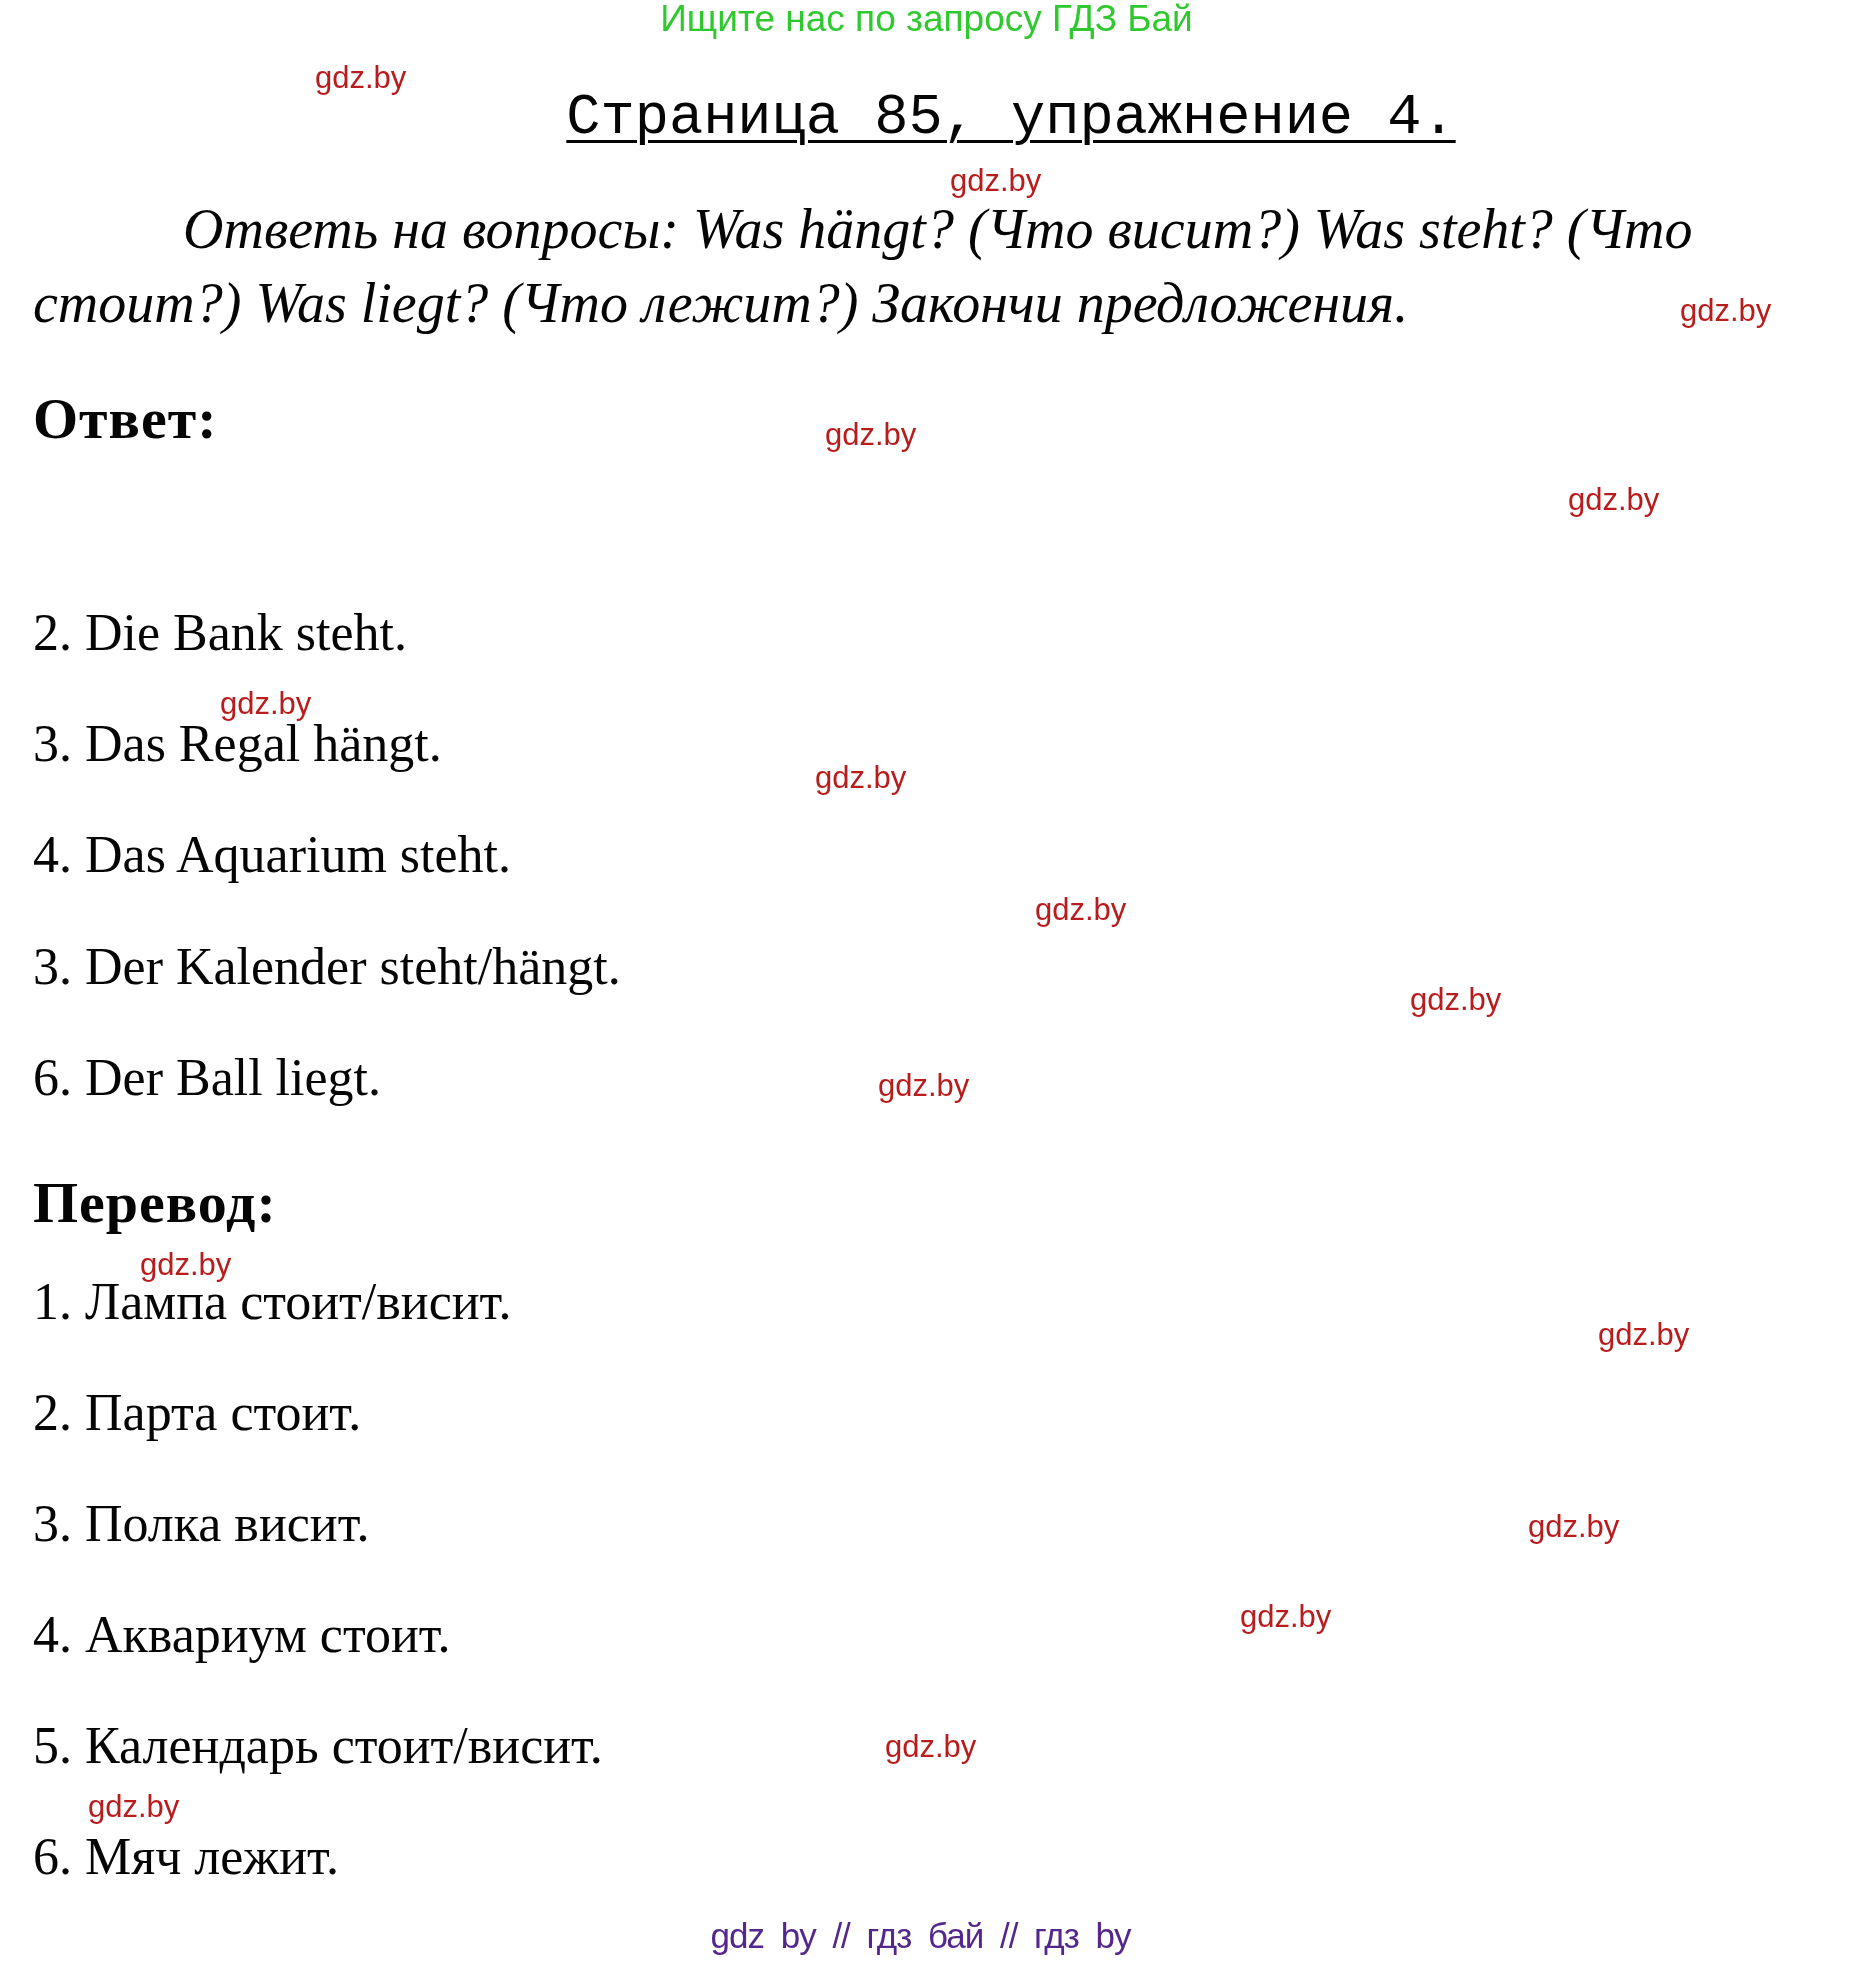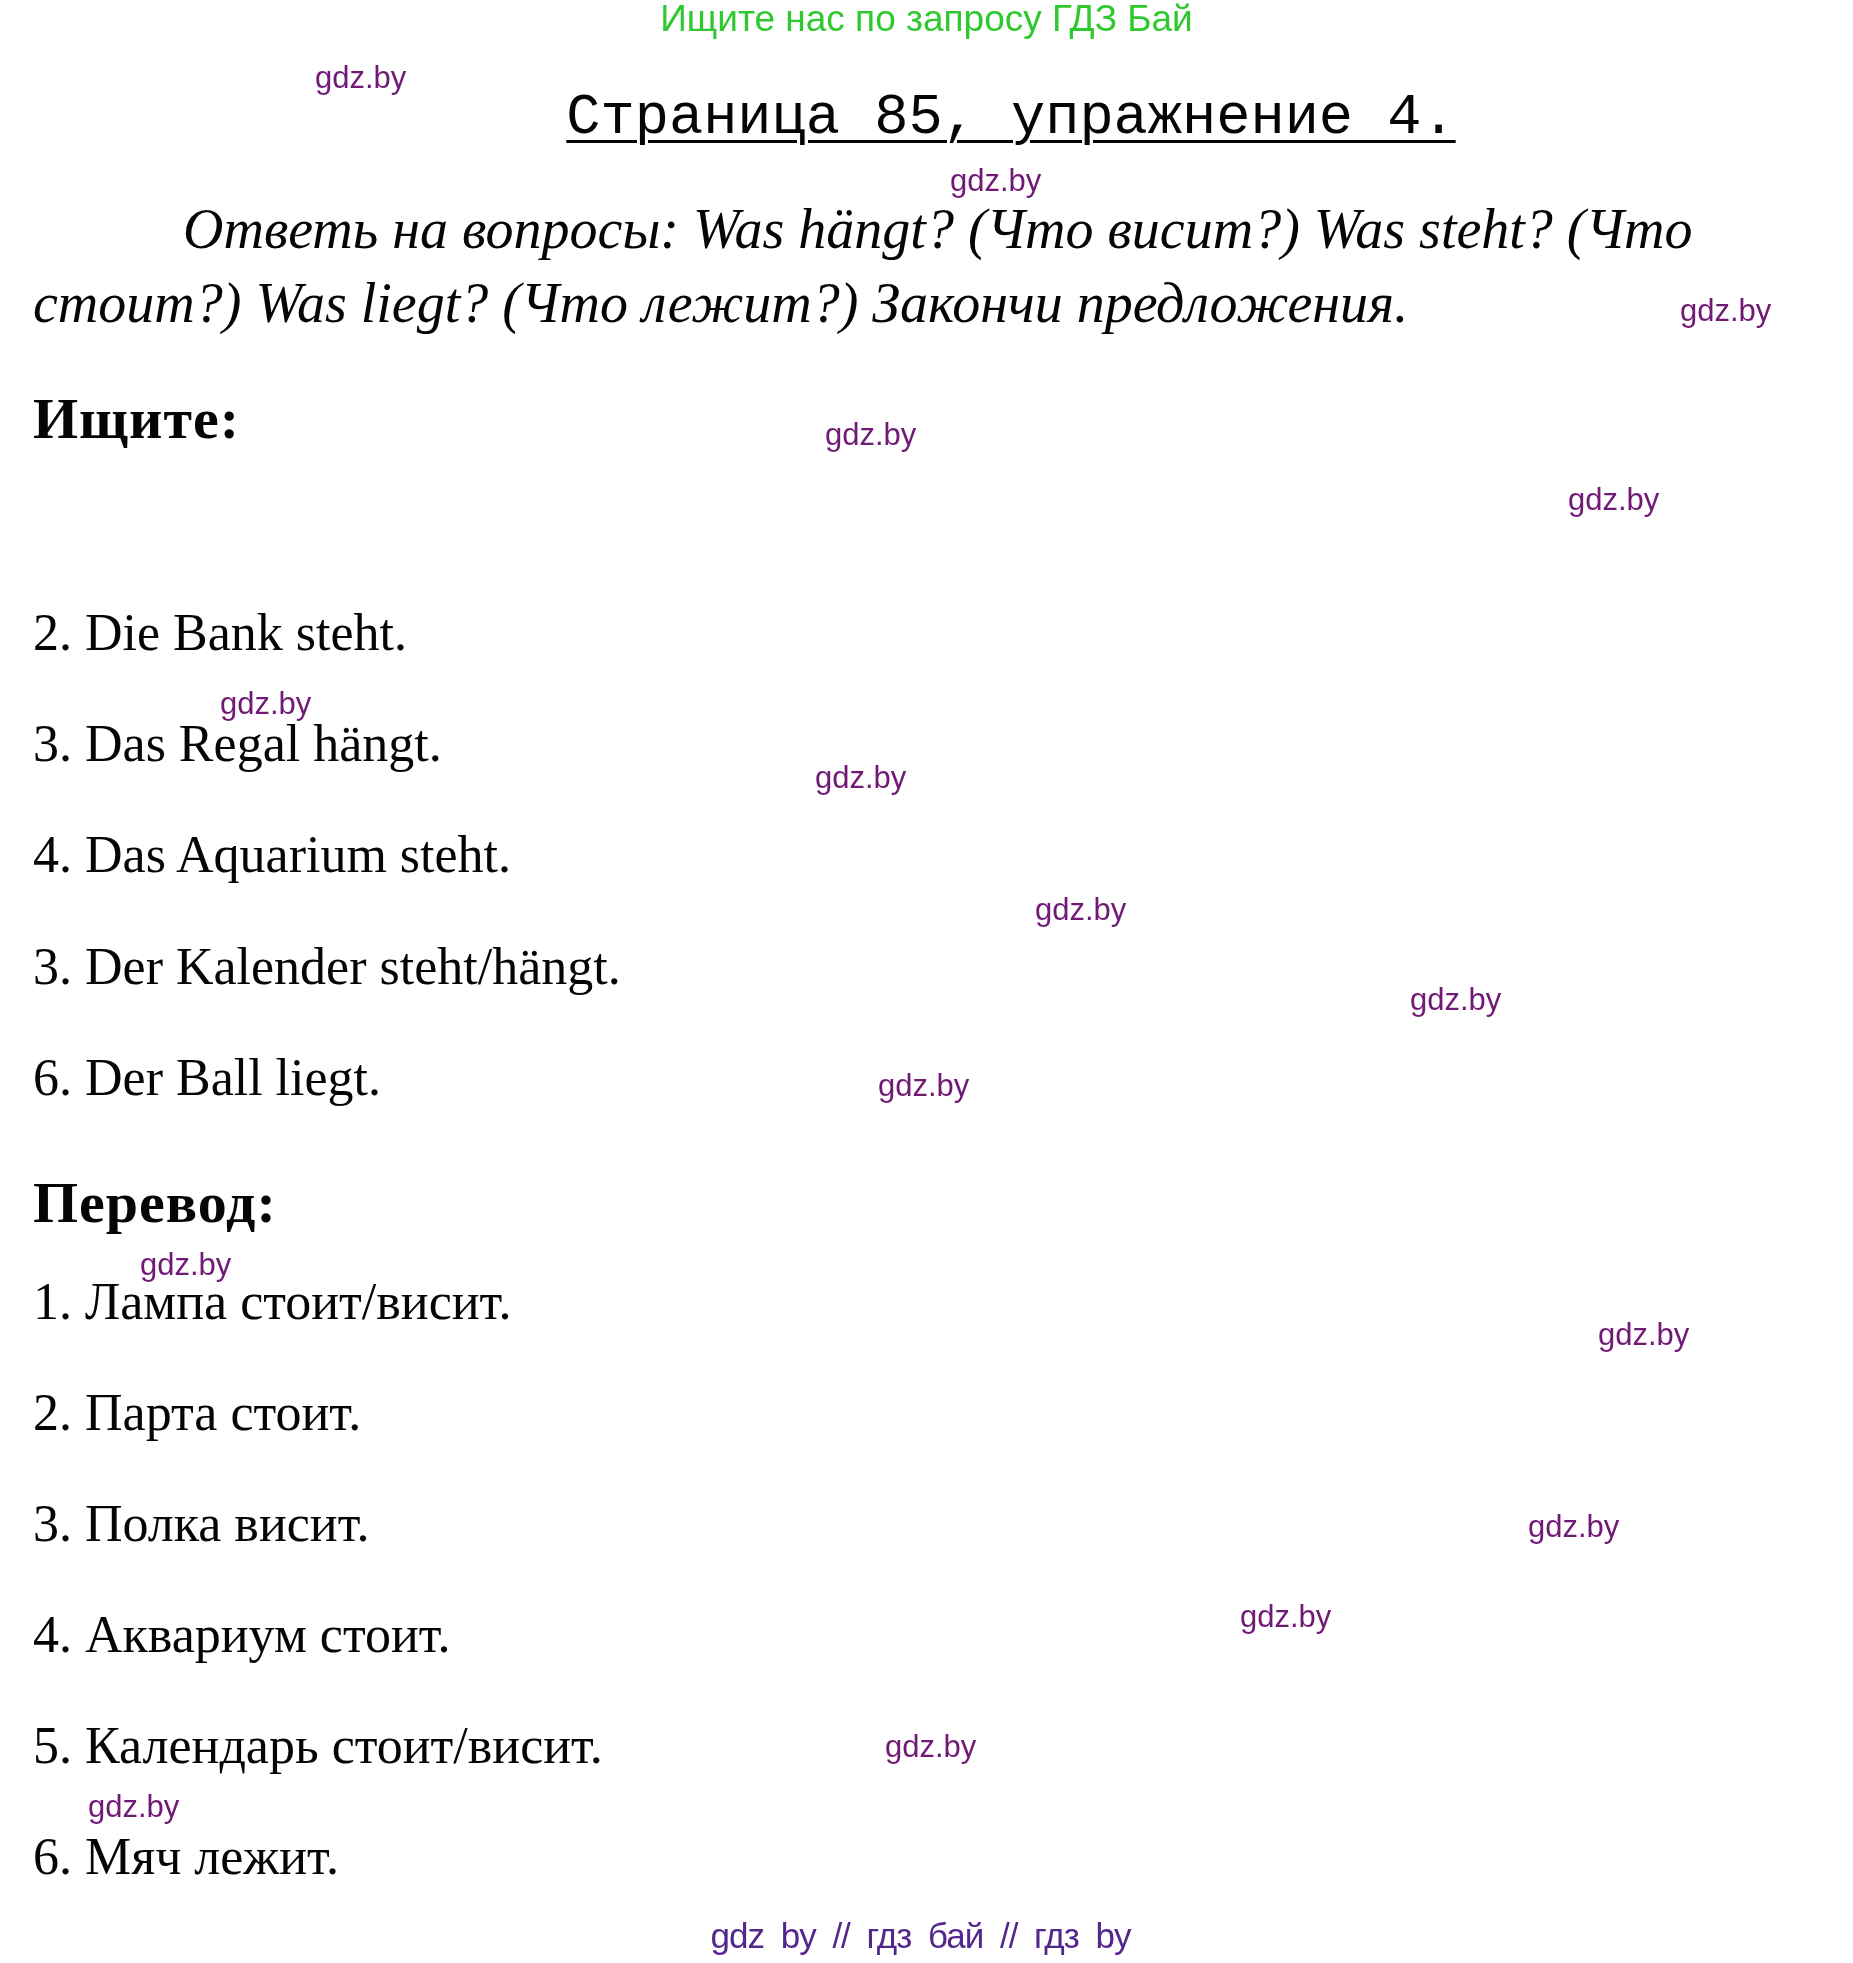--- a/index.html
+++ b/index.html
@@ -52,21 +52,21 @@
 
   .list-item {
     left: 33px;
     font-size: 52px;
   }
 
   .watermark {
     position: absolute;
     font-family: "Liberation Sans", sans-serif;
     font-size: 31px;
-    color: #701a75;
+    color: #b91c1c;
     white-space: nowrap;
   }
 
   .footer {
     left: 0; right: 12px; top: 1916px;
     text-align: center;
     font-family: "Liberation Sans", sans-serif;
     font-size: 35px;
     letter-spacing: -1px;
     word-spacing: 8px;
@@ -79,21 +79,21 @@
 <div class="page">
 
   <div class="abs banner">Ищите нас по запросу ГДЗ Бай</div>
 
   <div class="abs title">Страница 85, упражнение 4.</div>
 
   <div class="abs task-line l1">Ответь на вопросы: Was hängt? (Что висит?) Was steht? (Что</div>
 
   <div class="abs task-line l2">стоит?) Was liegt? (Что лежит?) Закончи предложения.</div>
 
-  <div class="abs section-heading heading-answer">Ищите:</div>
+  <div class="abs section-heading heading-answer">Ответ:</div>
 
   <div class="abs list-item" style="top:603px">2. Die Bank steht.</div>
   <div class="abs list-item" style="top:714px">3. Das Regal hängt.</div>
   <div class="abs list-item" style="top:825px">4. Das Aquarium steht.</div>
   <div class="abs list-item" style="top:937px">3. Der Kalender steht/hängt.</div>
   <div class="abs list-item" style="top:1048px">6. Der Ball liegt.</div>
 
   <div class="abs section-heading heading-translation">Перевод:</div>
 
   <div class="abs list-item" style="top:1272px">1. Лампа стоит/висит.</div>

